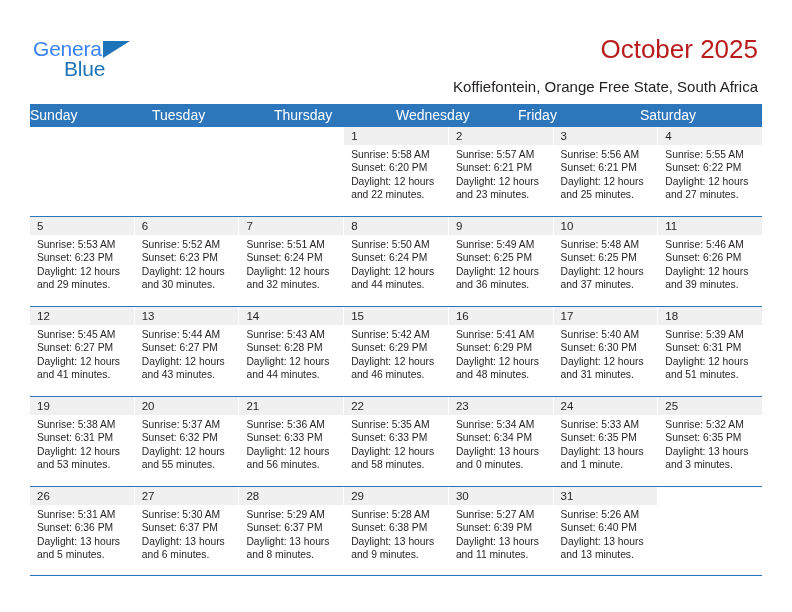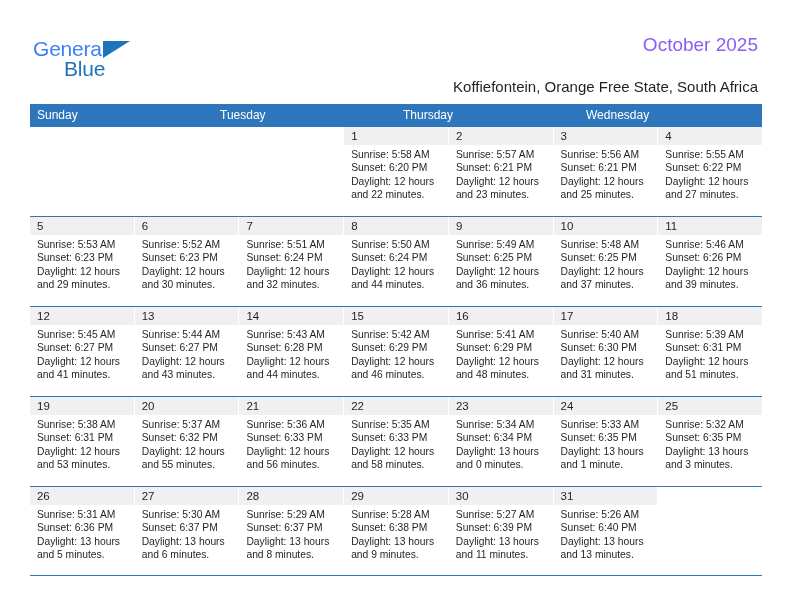--- a/index.html
+++ b/index.html
@@ -60,22 +60,22 @@
     top: 20px;
     font-size: 21px;
     letter-spacing: -0.2px;
     color: #1f73b8;
     font-family: "Liberation Sans", sans-serif;
   }
   .title {
     position: absolute;
     right: 34px;
     top: 34px;
-    font-size: 19px;
-    color: #8b5cf6;
+    font-size: 26px;
+    color: #b91c1c;
     white-space: nowrap;
   }
   .subtitle {
     position: absolute;
     right: 34px;
     top: 78px;
     font-size: 15px;
     color: #231f20;
     text-align: right;
     white-space: nowrap;
@@ -90,36 +90,34 @@
   }
   .weekdays {
     display: flex;
     width: 732px;
     height: 22px;
     background: #2e76bc;
   }
   .weekday {
     flex: 1 1 0;
     color: #ffffff;
-    font-size: 12px;
+    font-size: 14px;
     line-height: 22px;
-    padding-left: 7px;
     box-sizing: border-box;
     white-space: nowrap;
   }
   .week {
     display: flex;
     width: 732px;
     height: 90px;
     border-top: 1.4px solid #2e76bc;
     box-sizing: border-box;
   }
   .week:last-child {
     border-bottom: 1.4px solid #2e76bc;
-    justify-content: flex-end;
   }
   .cell {
     flex: 1 1 0;
     min-width: 0;
     position: relative;
     box-sizing: border-box;
     border-right: 1px solid #ffffff;
     background: #ffffff;
   }
   .cell:last-child { border-right: none; }
@@ -160,20 +158,22 @@
     <div class="title">October 2025</div>
     <div class="subtitle">Koffiefontein, Orange Free State, South Africa</div>
   </div>
 
   <div class="calendar">
     <div class="weekdays">
       <div class="weekday">Sunday</div>
       <div class="weekday">Tuesday</div>
       <div class="weekday">Thursday</div>
       <div class="weekday">Wednesday</div>
+      <div class="weekday">Friday</div>
+      <div class="weekday">Saturday</div>
     </div>
 
     <div id="weeks-container">
         <div class="week">
           <div class="cell">
             <div class="daynum-band"></div>
           </div>
           <div class="cell">
             <div class="daynum-band"></div>
           </div>

